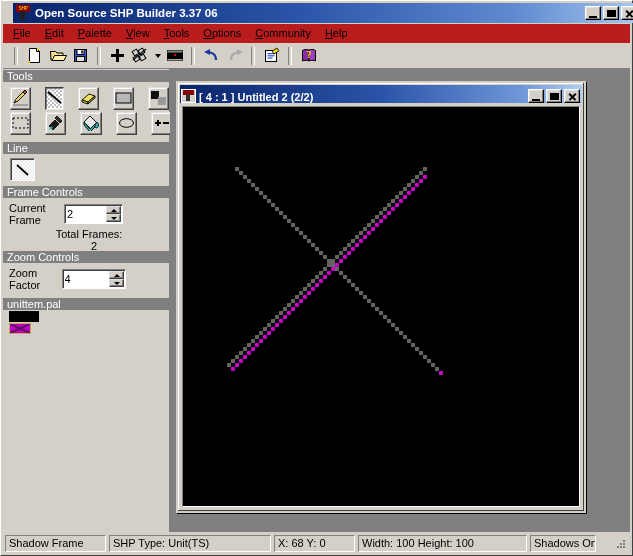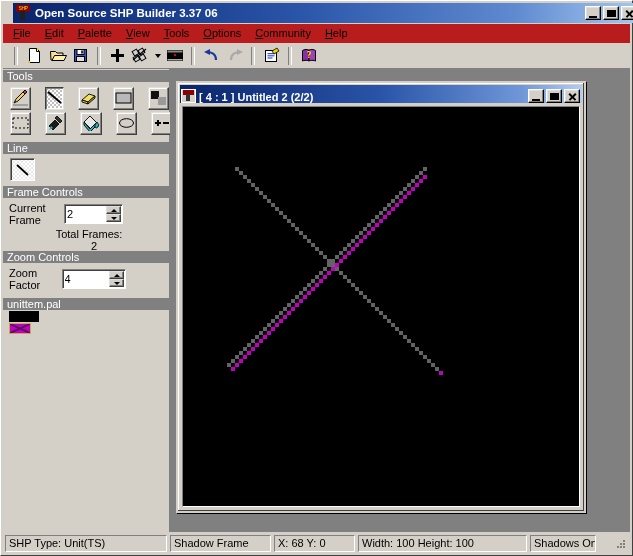--- a/index.html
+++ b/index.html
@@ -682,22 +682,22 @@
             <rect x="228" y="80" width="4" height="4" fill="#c000c0"></rect>
             <rect x="232" y="76" width="4" height="4" fill="#c000c0"></rect>
             <rect x="236" y="72" width="4" height="4" fill="#c000c0"></rect>
             <rect x="240" y="68" width="4" height="4" fill="#c000c0"></rect>
           </svg>
       </div>
     </div>
   </div>
 
   <div class="statusbar">
+    <div class="sb-panel" style="width:101px">Shadow Frame</div>
     <div class="sb-panel" style="width:162px">SHP Type: Unit(TS)</div>
-    <div class="sb-panel" style="width:101px">Shadow Frame</div>
     <div class="sb-panel" style="width:81px">X: 68 Y: 0</div>
     <div class="sb-panel" style="width:169px">Width: 100 Height: 100</div>
     <div class="sb-panel" style="width:66px">Shadows On</div>
     <div class="sb-grip">
       <i style="left:9px;top:10px"></i>
         <i style="left:6px;top:10px"></i>
         <i style="left:3px;top:10px"></i>
       <i style="left:9px;top:7px"></i>
         <i style="left:6px;top:7px"></i>
       <i style="left:9px;top:4px"></i>

